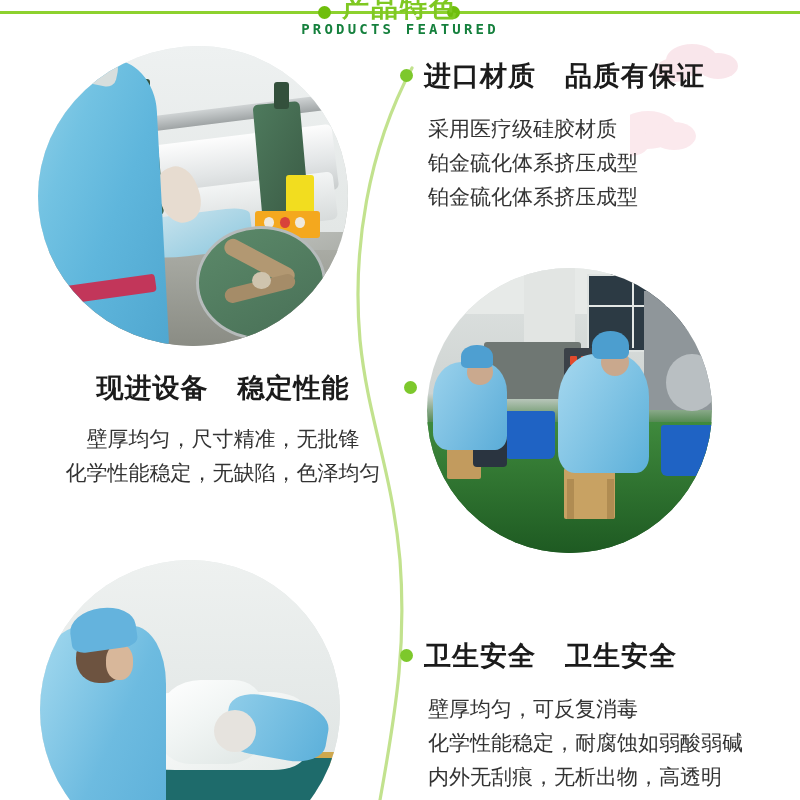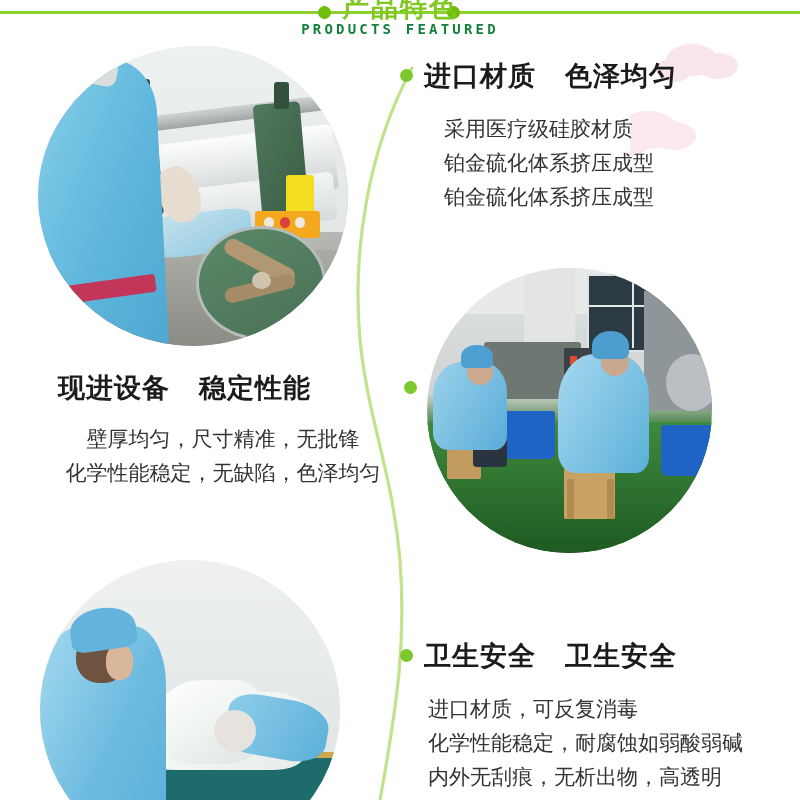--- a/index.html
+++ b/index.html
@@ -145,24 +145,24 @@
   .body-line{
     font-size:21px;color:#333333;white-space:nowrap;line-height:34px;
     font-family:"DejaVu Serif","Liberation Serif",serif;
   }
   .bullet{
     position:absolute;width:13px;height:13px;border-radius:50%;background:#7DC82C;
   }
 
   #block-material{left:424px;top:58px;}
   #block-material .bullet{left:-24px;top:11px;}
-  #block-material .lines{margin-top:18px;margin-left:20px;}
+  #block-material .lines{margin-top:18px;margin-left:4px;}
 
   #block-equipment{left:58px;top:370px;text-align:center;width:330px;}
-  #block-equipment .heading{text-align:left;}
+  #block-equipment .heading{text-align:center;}
   #block-equipment .bullet{left:346px;top:11px;}
   #block-equipment .lines{margin-top:16px;}
 
   #block-hygiene{left:424px;top:638px;}
   #block-hygiene .bullet{left:-24px;top:11px;}
   #block-hygiene .lines{margin-top:18px;margin-left:4px;}
 </style>
 </head>
 <body>
 
@@ -268,21 +268,21 @@
       <div class="p3-face"></div>
       <div class="p3-cap"></div>
     </div>
   </div>
 
   <div class="block" id="block-material">
     <div class="bullet"></div>
     <div class="heading">
       <span>进口材质</span>
       <span class="gap"></span>
-      <span>色泽均匀</span>
+      <span>品质有保证</span>
     </div>
     <div class="lines">
       <div class="body-line">采用医疗级硅胶材质</div>
       <div class="body-line">铂金硫化体系挤压成型</div>
       <div class="body-line">铂金硫化体系挤压成型</div>
     </div>
   </div>
 
   <div class="block" id="block-equipment">
     <div class="bullet"></div>
@@ -298,19 +298,19 @@
   </div>
 
   <div class="block" id="block-hygiene">
     <div class="bullet"></div>
     <div class="heading">
       <span>卫生安全</span>
       <span class="gap"></span>
       <span>卫生安全</span>
     </div>
     <div class="lines">
-      <div class="body-line">进口材质，可反复消毒</div>
+      <div class="body-line">壁厚均匀，可反复消毒</div>
       <div class="body-line">化学性能稳定，耐腐蚀如弱酸弱碱</div>
       <div class="body-line">内外无刮痕，无析出物，高透明</div>
     </div>
   </div>
 
 </div>
 
 </body></html>

